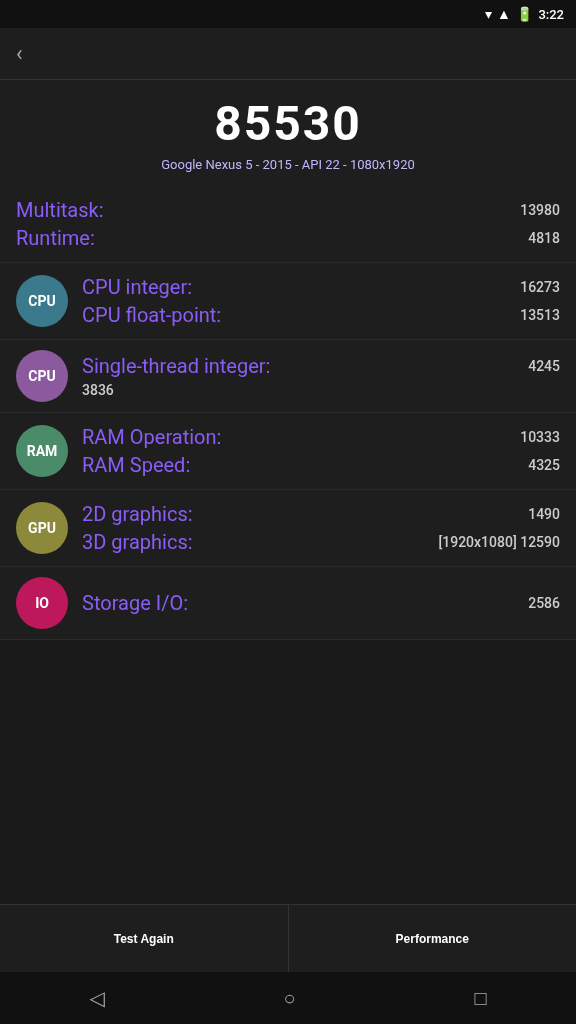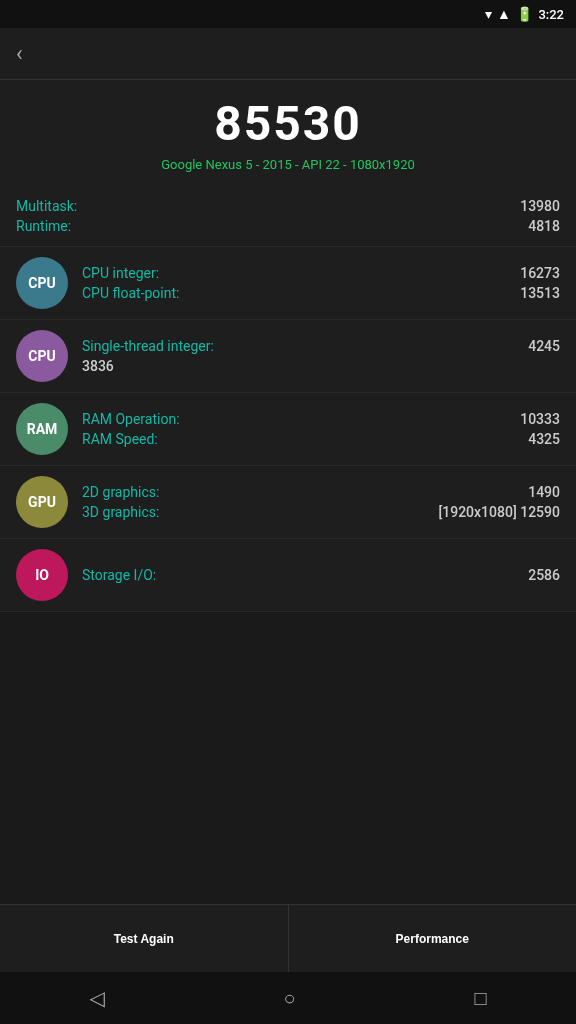--- a/index.html
+++ b/index.html
@@ -69,21 +69,21 @@
     }
     .main-score {
       font-size: 48px;
       font-weight: bold;
       color: #fff;
       letter-spacing: 2px;
       line-height: 1.1;
     }
     .device-info {
       font-size: 13px;
-      color: #22c55e;
+      color: #c4b5fd;
       margin-top: 6px;
     }
 
     
     .watermark {
       position: absolute;
       top: 280px;
       left: 50%;
       transform: translateX(-50%) rotate(-20deg);
       font-size: 82px;
@@ -135,22 +135,22 @@
     .bench-details {
       flex: 1;
     }
     .bench-row {
       display: flex;
       justify-content: space-between;
       align-items: center;
       padding: 2px 0;
     }
     .bench-label {
-      font-size: 14px;
-      color: #14b8a6;
+      font-size: 20px;
+      color: #8b5cf6;
     }
     .bench-value {
       font-size: 14px;
       color: #ccc;
       font-weight: 500;
     }
 
     
     .bottom-buttons {
       display: flex;

